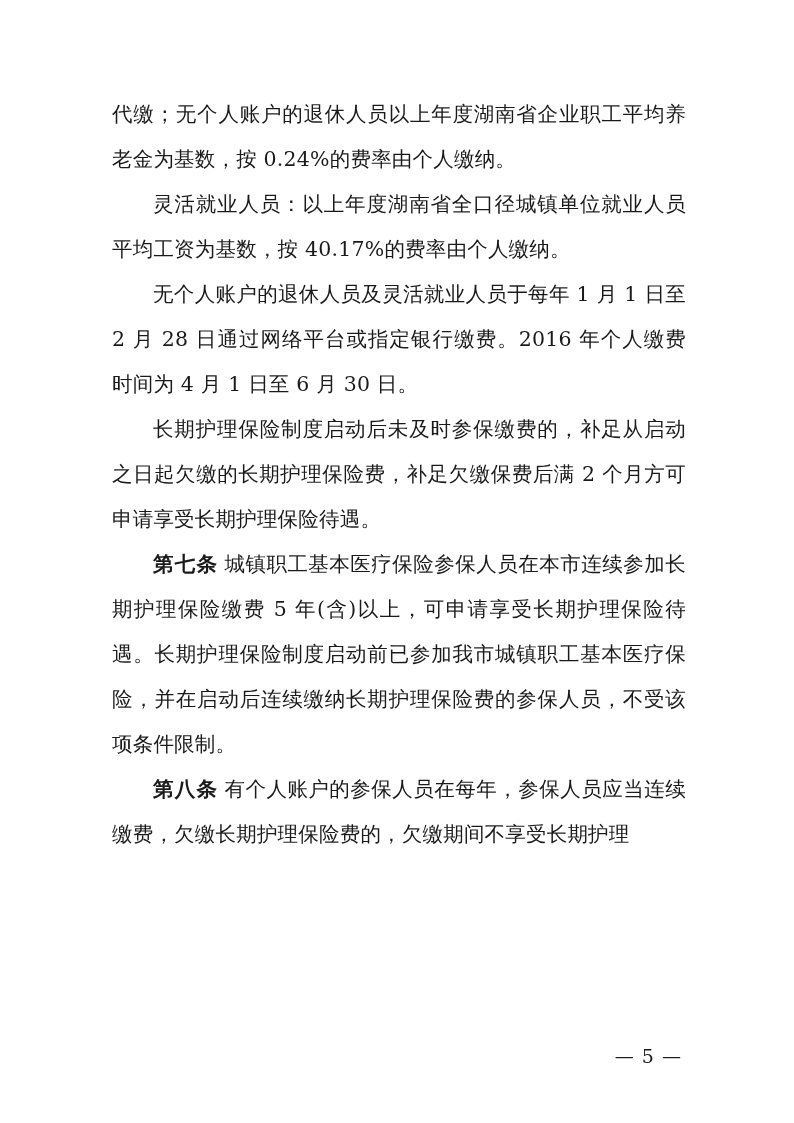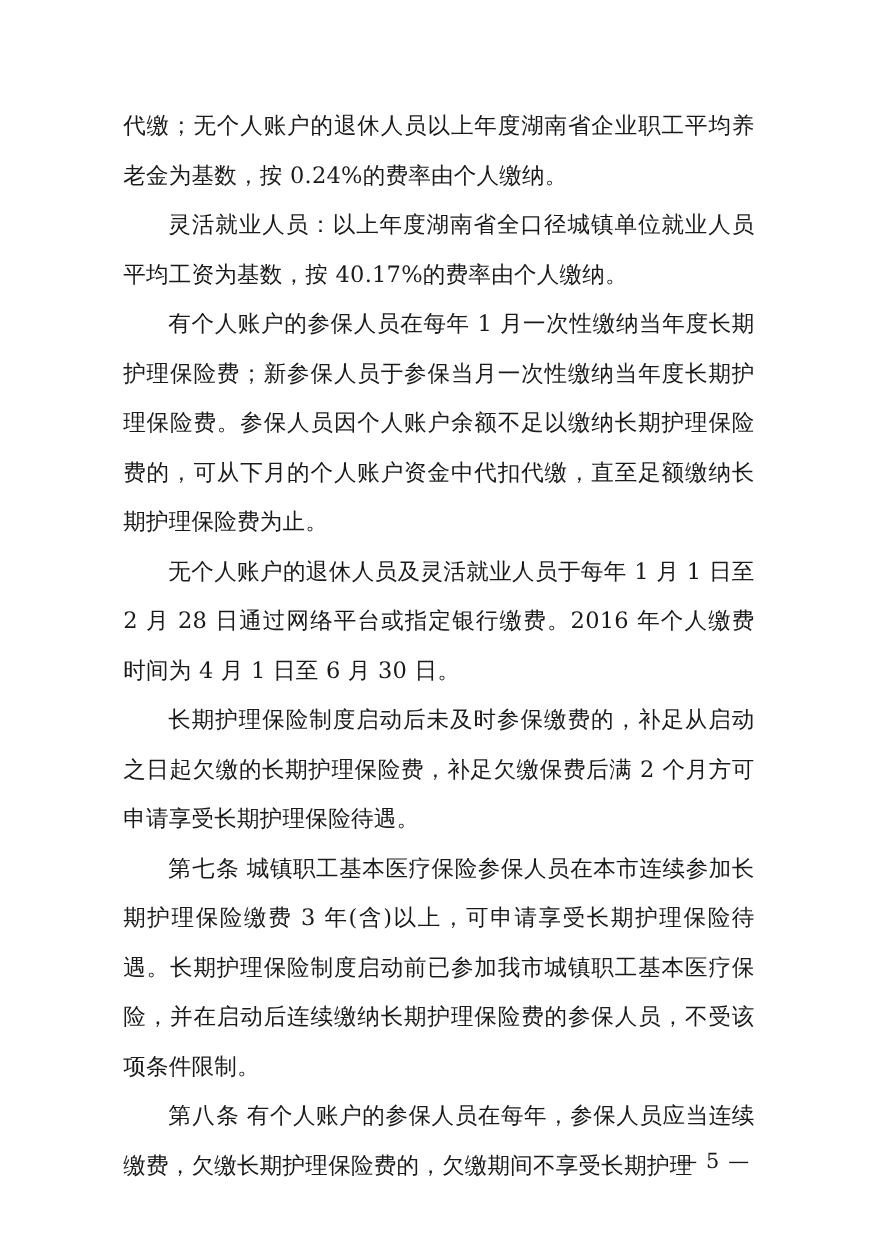--- a/index.html
+++ b/index.html
@@ -33,21 +33,21 @@
   }
   .para {
     margin: 0;
     text-indent: 2em;
     white-space: normal;
   }
   .para.noindent {
     text-indent: 0;
   }
   .artnum {
-    font-weight: normal;
+    font-weight: bold;
     letter-spacing: 1px;
   }
   .page-footer {
     position: absolute;
     left: 0;
     right: 0;
     bottom: 56px;
     text-align: right;
     padding-right: 112px;
     font-size: 19px;
@@ -59,26 +59,25 @@
 </head>
 <body>
 
 <div class="page">
   <div class="body-text">
 
     <p class="para noindent">代缴；无个人账户的退休人员以上年度湖南省企业职工平均养老金为基数，按 0.24%的费率由个人缴纳。</p>
 
     <p class="para">灵活就业人员：以上年度湖南省全口径城镇单位就业人员平均工资为基数，按 40.17%的费率由个人缴纳。</p>
 
-    <p class="para">有个人账户的参保人员在每年 1 月一次性缴纳当年度长期护理保险费；新参保人员于参保当月一次性缴纳当年度长期护理保险费。参保人员因个人账户余额不足以缴纳长期护理保险费的，可从下月的个人账户资金中代扣代缴，直至足额缴纳长期护理保险费为止。</p>
 
     <p class="para">无个人账户的退休人员及灵活就业人员于每年 1 月 1 日至 2 月 28 日通过网络平台或指定银行缴费。2016 年个人缴费时间为 4 月 1 日至 6 月 30 日。</p>
 
     <p class="para">长期护理保险制度启动后未及时参保缴费的，补足从启动之日起欠缴的长期护理保险费，补足欠缴保费后满 2 个月方可申请享受长期护理保险待遇。</p>
 
-    <p class="para"><span class="artnum" style="margin-right: 6px;">第七条</span><span>城镇职工基本医疗保险参保人员在本市连续参加长期护理保险缴费 3 年(含)以上，可申请享受长期护理保险待遇。长期护理保险制度启动前已参加我市城镇职工基本医疗保险，并在启动后连续缴纳长期护理保险费的参保人员，不受该项条件限制。</span></p>
+    <p class="para"><span class="artnum" style="margin-right: 6px;">第七条</span><span>城镇职工基本医疗保险参保人员在本市连续参加长期护理保险缴费 5 年(含)以上，可申请享受长期护理保险待遇。长期护理保险制度启动前已参加我市城镇职工基本医疗保险，并在启动后连续缴纳长期护理保险费的参保人员，不受该项条件限制。</span></p>
 
     <p class="para"><span class="artnum" style="margin-right: 6px; margin-top: 32px;">第八条</span><span>有个人账户的参保人员在每年，参保人员应当连续缴费，欠缴长期护理保险费的，欠缴期间不享受长期护理</span></p>
 
   </div>
 </div>
 
 <div class="page-footer">— 5 —</div>
 
 </body></html>

